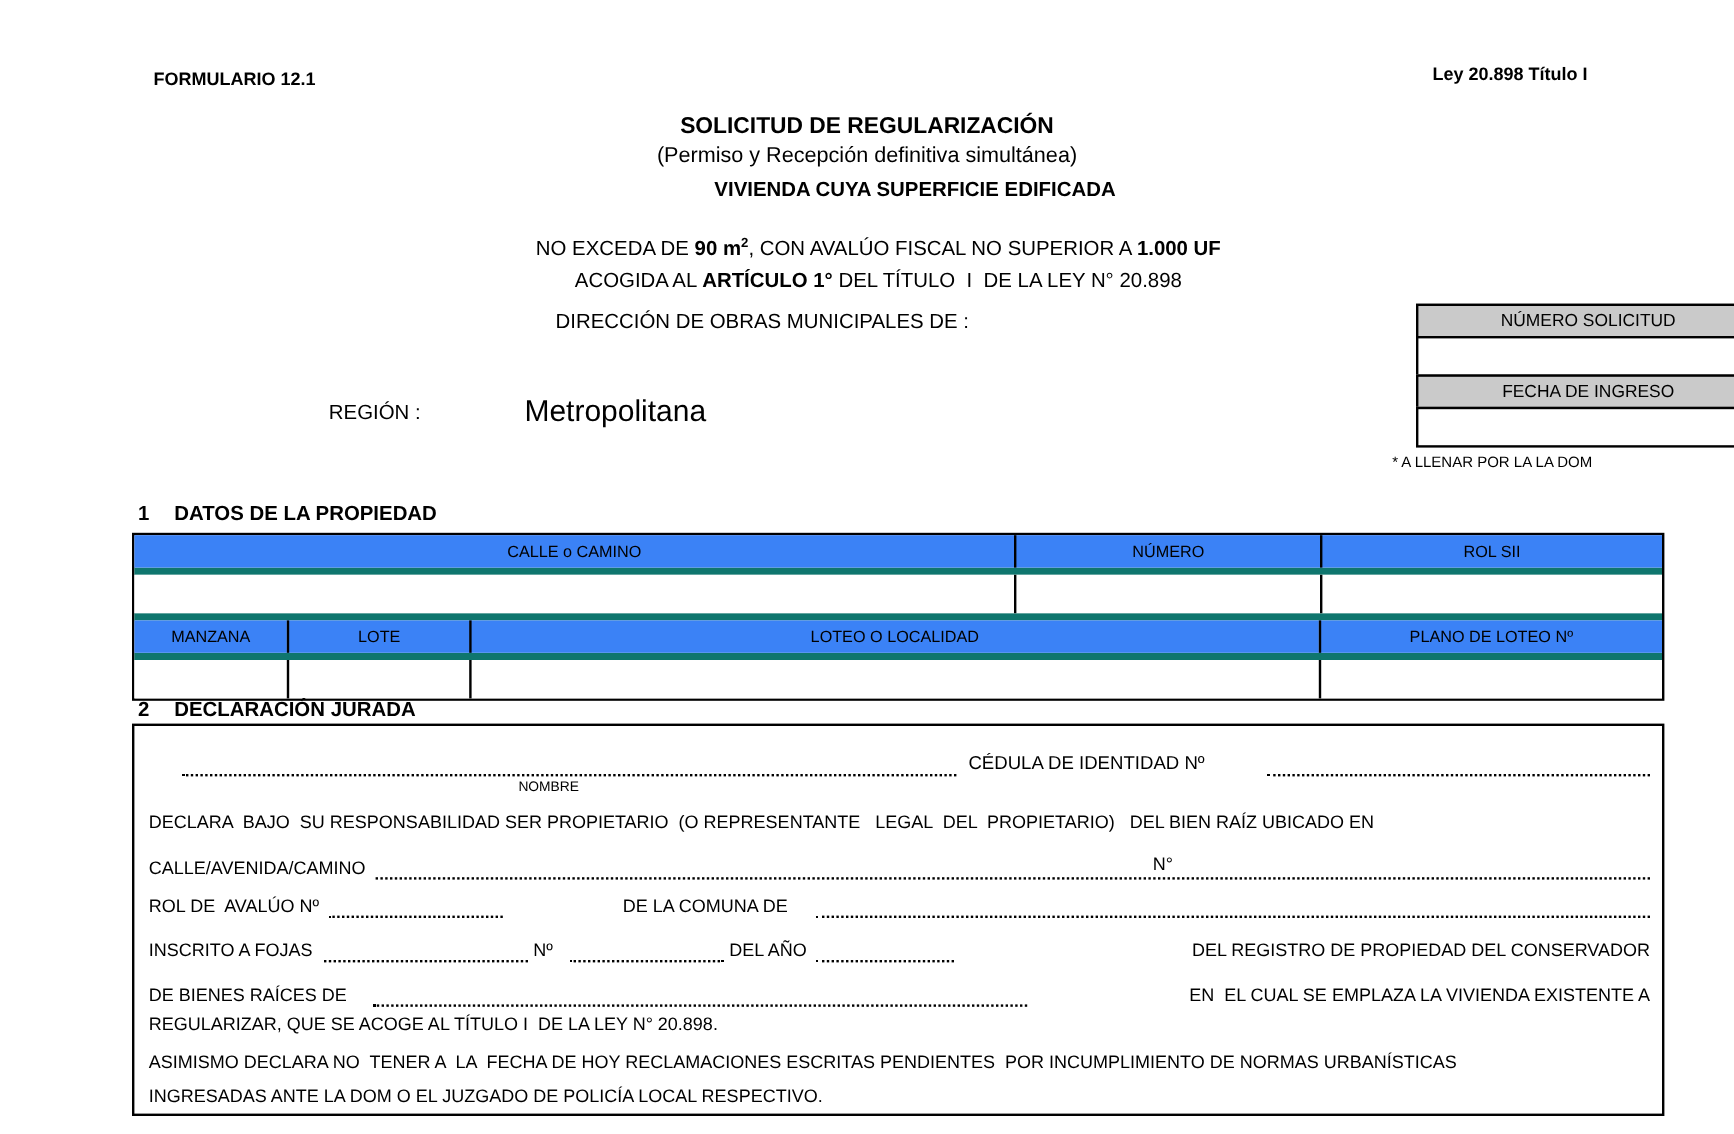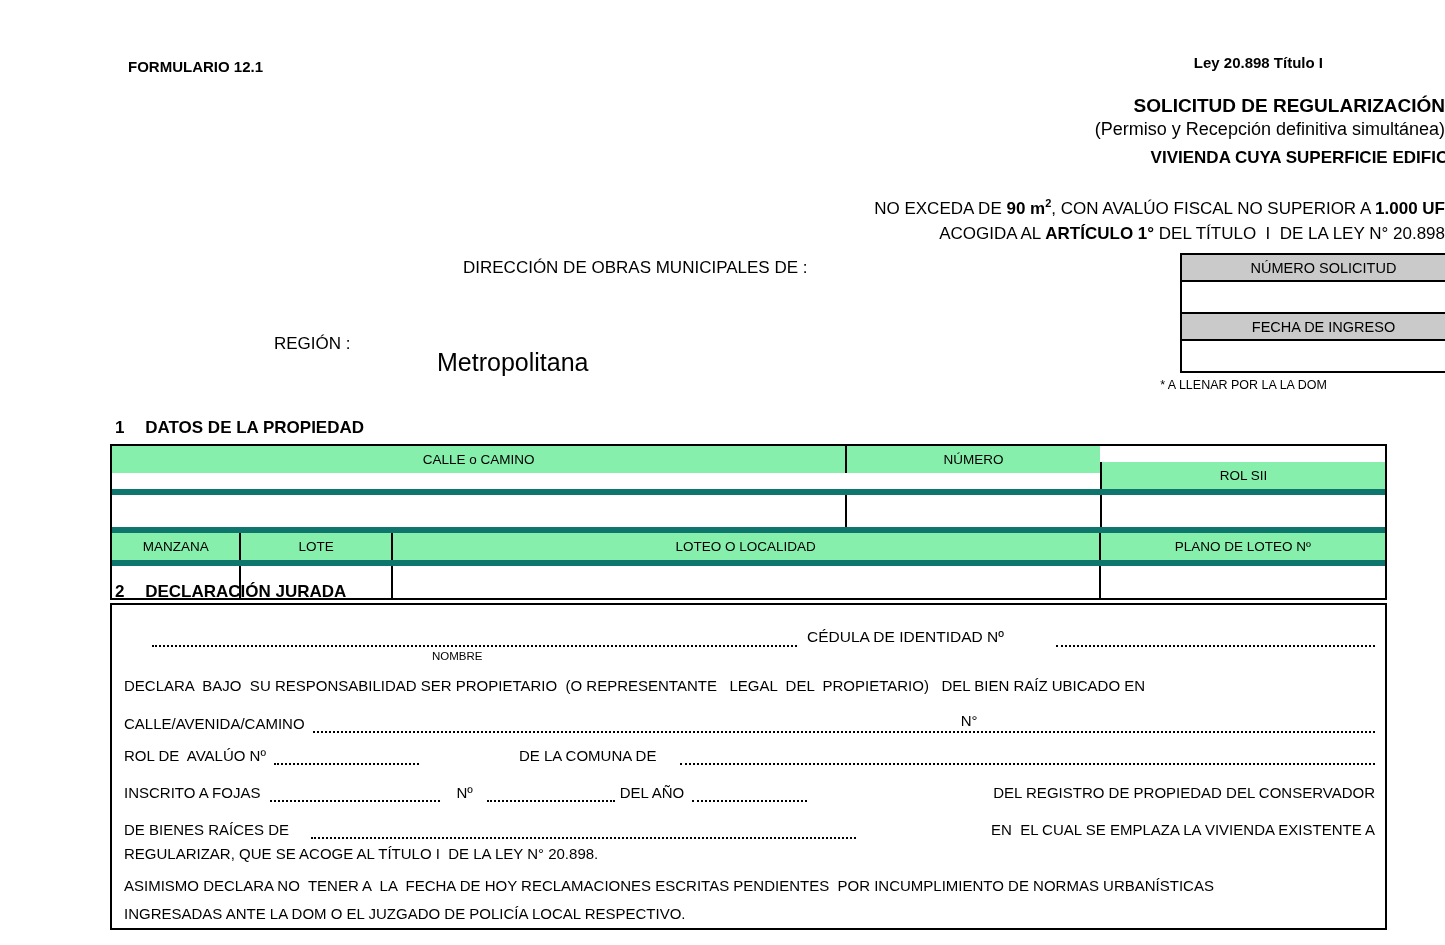--- a/index.html
+++ b/index.html
@@ -5,21 +5,21 @@
   html,body { margin:0; padding:0; background:#ffffff; }
   .page {
     position:relative; width:1445px; height:945px;
     background:#ffffff; color:#000;
     font-family:"Liberation Sans", sans-serif;
     overflow:hidden;
   }
   .abs { position:absolute; }
   .b { font-weight:bold; }
   .pre { white-space:pre-wrap; }
-  .center-line { left:0; width:100%; text-align:right; white-space:pre-wrap; }
+  .center-line { left:0; width:100%; text-align:center; white-space:pre-wrap; }
 
   
   .intake { position:absolute; left:1164px; top:253px; width:287px;margin-left:16px; }
   .intake .cell {
     box-sizing:border-box; border:2px solid #000;
     display:flex; align-items:center; justify-content:center;
   }
   .intake .cell + .cell { margin-top:-2px; }
   .ihead { height:29px; background:#CACACA; font-size:14.5px; }
   .ival  { height:34px; background:#fff; }
@@ -32,21 +32,21 @@
   .sec-head .ttl { display:inline-block; margin-left:16px; }
 
   
   .ptable { position:absolute; left:110px; top:444px; width:1277px;
             border:2px solid #000; box-sizing:border-box; }
   .trow { display:flex; }
   .trow + .trow { border-top:6px solid #0f766e; }
   .tcell { box-sizing:border-box; display:flex; align-items:center;
            justify-content:center; font-size:13.5px; white-space:pre; }
   .tcell + .tcell { border-left:2px solid #000; }
-  .th { background:#86efac; height:27px; }
+  .th { background:#3b82f6; height:27px; }
   .td { background:#fff; height:32px; }
 
   
   .decbox { position:absolute; left:110px; top:603px; width:1277px; height:327px;
             border:2px solid #000; box-sizing:border-box; font-size:15px; }
   .dec-row { position:absolute; left:12px; right:10px;
              display:flex; align-items:flex-end; }
   .dotfill { border-bottom:2px dotted #000; position:relative; }
   .grow { flex:1 1 auto; }
   .lbl { white-space:pre; padding-bottom:1px; }
@@ -76,32 +76,32 @@
 
   <div class="intake">
     <div class="cell ihead">NÚMERO SOLICITUD</div>
     <div class="cell ival"></div>
     <div class="cell ihead">FECHA DE INGRESO</div>
     <div class="cell ival"></div>
   </div>
   <div class="ifoot">* A LLENAR POR LA LA DOM</div>
 
   <div class="abs" style="left:274px; top:334px; font-size:17px;">REGIÓN :</div>
-  <div class="abs" style="left:437px; top:348px; font-size:25px;">Metropolitana</div>
+  <div class="abs" style="left:437px; top:329px; font-size:25px;">Metropolitana</div>
 
   <div class="sec-head" style="top:418px;">
     <span class="num">1</span>
     <span class="ttl">DATOS DE LA PROPIEDAD</span>
   </div>
 
   <div class="ptable">
     <div class="trow">
       <div class="tcell th" style="width:57.6%;">CALLE o CAMINO</div>
       <div class="tcell th" style="width:20%;">NÚMERO</div>
-      <div class="tcell th" style="width:22.4%;margin-top:16px;">ROL SII</div>
+      <div class="tcell th" style="width:22.4%;">ROL SII</div>
     </div>
     <div class="trow">
       <div class="tcell td" style="width:57.6%;"></div>
       <div class="tcell td" style="width:20%;"></div>
       <div class="tcell td" style="width:22.4%;"></div>
     </div>
     <div class="trow">
       <div class="tcell th" style="width:10%;">MANZANA</div>
       <div class="tcell th" style="width:11.9%;">LOTE</div>
       <div class="tcell th" style="width:55.6%;">LOTEO O LOCALIDAD</div>
@@ -143,21 +143,21 @@
       <span class="lbl">ROL DE  AVALÚO Nº</span>
       <span class="dotfill" style="width:145px; margin-left:8px;"></span>
       <span style="width:100px;"></span>
       <span class="lbl">DE LA COMUNA DE</span>
       <span class="dotfill grow" style="margin-left:24px;"></span>
     </div>
 
     <div class="dec-row" style="top:167px; height:30px;">
       <span class="lbl">INSCRITO A FOJAS</span>
       <span class="dotfill" style="width:170px; margin-left:10px;"></span>
-      <span class="lbl" style="margin-left:16px;">Nº</span>
+      <span class="lbl" style="margin-left:4px;">Nº</span>
       <span class="dotfill" style="width:128px; margin-left:14px;"></span>
       <span class="lbl" style="margin-left:5px;">DEL AÑO</span>
       <span class="dotfill" style="width:115px; margin-left:8px;"></span>
       <span class="right-text">DEL REGISTRO DE PROPIEDAD DEL CONSERVADOR</span>
     </div>
 
     <div class="dec-row" style="top:204px; height:30px;">
       <span class="lbl">DE BIENES RAÍCES DE</span>
       <span class="dotfill" style="width:545px; margin-left:22px;"></span>
       <span class="right-text">EN  EL CUAL SE EMPLAZA LA VIVIENDA EXISTENTE A</span>

